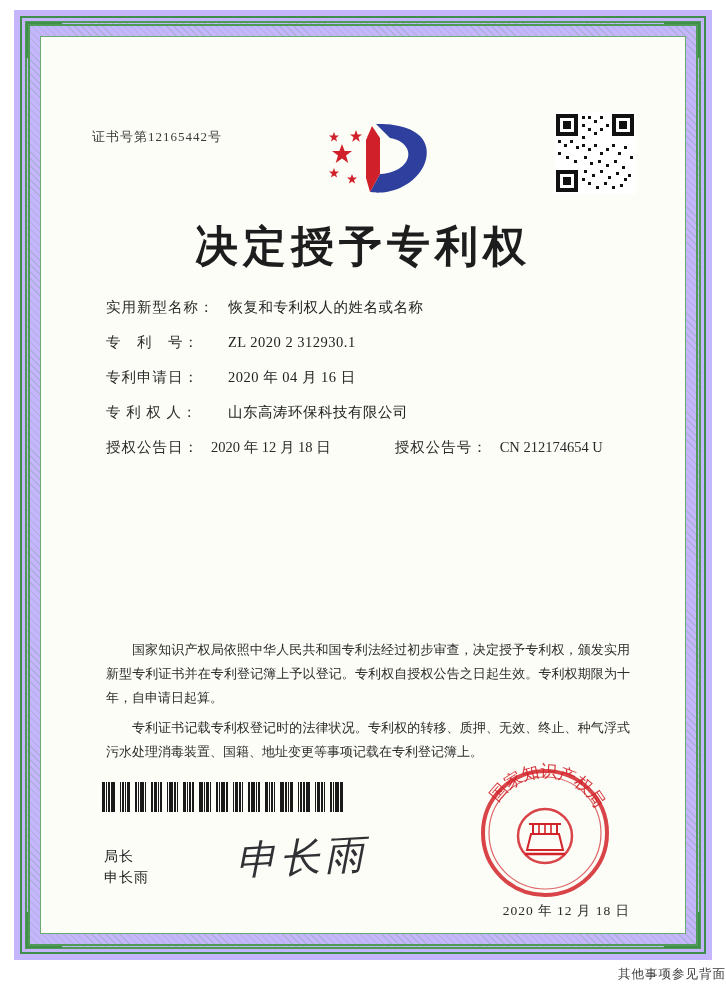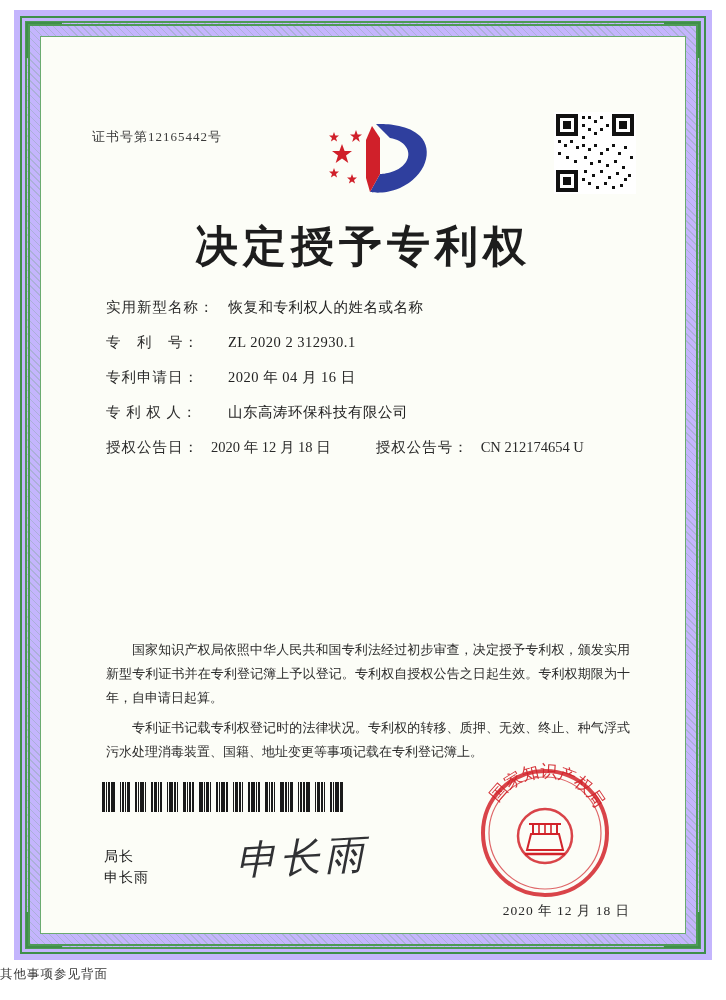--- a/index.html
+++ b/index.html
@@ -137,21 +137,21 @@
   }
   .row.wide .lbl { min-width: 108px; }
 
   .row-two {
     display: flex;
     align-items: baseline;
     margin-bottom: 10px;
     font-size: 14.5px;
   }
   .row-two .seg { display: flex; align-items: baseline; }
-  .row-two .seg.right { margin-left: 45px; }
+  .row-two .seg.right { margin-left: 64px; }
   .row-two .lbl { white-space: nowrap; letter-spacing: 1px; }
   .row-two .val { margin-left: 12px; }
 
   
   .paras {
     position: absolute;
     left: 62px;
     right: 52px;
     top: 598px;
     font-size: 13px;
@@ -217,21 +217,21 @@
     top: 862px;
     font-size: 13.5px;
     color: #2a2a2a;
     letter-spacing: 1px;
   }
   .footnote {
     position: absolute;
     left: 0;
     right: 0;
     top: 966px;
-    text-align: left;
+    text-align: right;
     font-size: 12.5px;
     color: #3a3a3a;
     letter-spacing: 1px;
   }
 </style>
 </head>
 <body>
 
 <div class="page">
   <div class="border-outer"></div>

